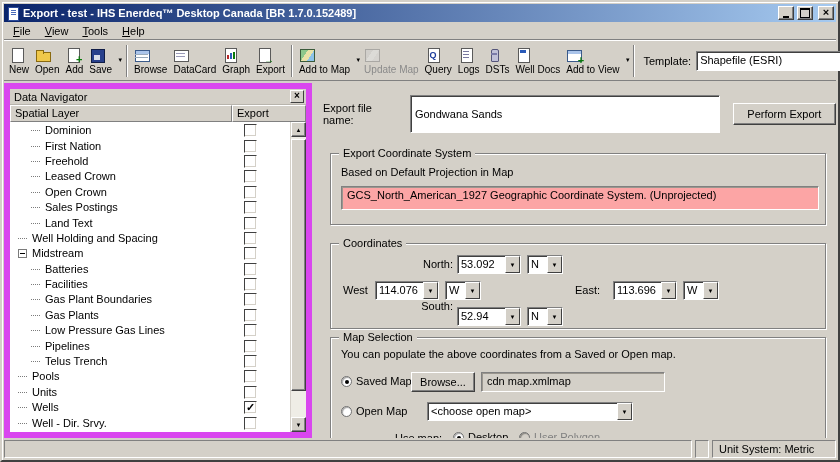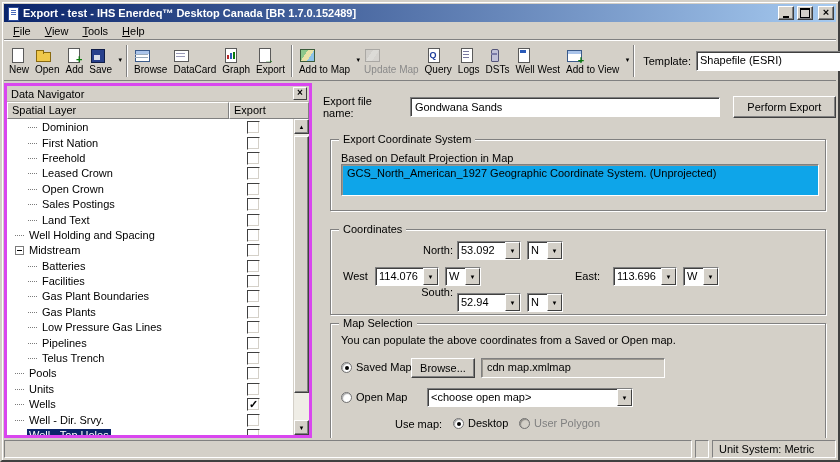--- a/index.html
+++ b/index.html
@@ -71,21 +71,21 @@
     background:linear-gradient(125deg,#8cc88c 0 35%,#e8e2a8 35% 65%,#8cc2e8 65%)}
   .update-map-icon::before{content:"";position:absolute;left:1px;top:2px;width:13px;height:11px;border:1px solid #888;
     background:linear-gradient(125deg,#cfcfcf 0 35%,#e4e4e4 35% 65%,#d8d8d8 65%)}
   .dsts-icon::before{content:"";position:absolute;left:5px;top:2px;width:6px;height:11px;background:#c0c0d8;border:1px solid #55557a;border-radius:2px 2px 1px 1px}
   .dsts-icon::after{content:"";position:absolute;left:5px;top:6px;width:6px;height:2px;background:#7a7aa8}
 
   
   .content{flex:1;display:flex;padding-top:2px;overflow:hidden}
 
   
-  .nav-panel{width:308px;flex:none;border:3px solid #d946ef;background:#fff;display:flex;flex-direction:column}
+  .nav-panel{width:308px;flex:none;border:6px solid #d946ef;background:#fff;display:flex;flex-direction:column}
   .nav-header{height:16px;background:#d4d0c8;display:flex;align-items:center;padding-left:4px;flex:none;border-bottom:1px solid #b8b4ac}
   .nav-header-title{flex:1}
   .nav-close{width:14px;height:13px;background:#d4d0c8;border:1px solid;border-color:#fff #404040 #404040 #fff;
     display:flex;align-items:center;justify-content:center;margin-right:2px;flex:none}
   .nav-close::after{content:"×";font-size:10px;font-weight:bold;line-height:1;margin-top:-1px}
   .nav-colheader{height:17px;display:flex;flex:none}
   .colcell{background:#d4d0c8;border:1px solid;border-color:#fff #808080 #808080 #fff;padding:1px 4px;overflow:hidden;white-space:nowrap}
   .colcell.first{width:222px;flex:none}
   .colcell.second{flex:1}
   .nav-body{flex:1;display:flex;overflow:hidden}
@@ -109,29 +109,29 @@
   .sb-up::after{content:"▲";font-size:6px}
   .sb-down::after{content:"▼";font-size:6px}
   .scroll-track{flex:1;position:relative;background:#efede6}
   .scroll-thumb{position:absolute;left:0;top:2px;width:100%;height:90%;background:#d4d0c8;
     border:1px solid;border-color:#fff #404040 #404040 #fff;box-shadow:inset -1px -1px 0 #808080}
 
   
   .main-panel{flex:1;margin-left:3px;overflow:hidden;position:relative}
   .file-row{margin:12px 0 0 8px;display:flex;align-items:center;gap:5px}
   .text-input{width:312px;height:20px;background:#fff;border:1px solid;border-color:#808080 #fff #fff #808080;
-    box-shadow:inset 1px 1px 0 #404040;padding:0 4px;font-family:"Liberation Sans",sans-serif;font-size:11px}
+    box-shadow:inset 1px 1px 0 #404040;padding:18px 4px;font-family:"Liberation Sans",sans-serif;font-size:11px}
   .btn{background:#d4d0c8;border:1px solid;border-color:#fff #404040 #404040 #fff;box-shadow:inset -1px -1px 0 #808080;
     font-family:"Liberation Sans",sans-serif;font-size:11px;padding:0 8px;height:20px}
   .btn.perform{height:22px;width:104px;margin-left:8px}
   .groupbox{position:relative;margin:0 10px 0 15px;border:1px solid #808080;
     box-shadow:1px 1px 0 #fff,inset 1px 1px 0 #fff}
   .gb-legend{position:absolute;top:-7px;left:8px;background:#d4d0c8;padding:0 4px}
   .gb-coordsys{margin-top:20px;height:72px;padding:12px 10px 0}
-  .readonly-field{margin-top:0;height:32px;background:#0ea5e9;border:1px solid;border-color:#808080 #fff #fff #808080;
+  .readonly-field{margin-top:8px;height:24px;background:#fca5a5;border:1px solid;border-color:#808080 #fff #fff #808080;
     box-shadow:inset 1px 1px 0 #9a968e;padding:2px 5px;width:478px;white-space:nowrap;overflow:hidden}
   .gb-coords{margin-top:18px;height:86px}
   .gb-mapsel{margin-top:8px;height:118px}
   .abs{position:absolute}
   .combo{position:absolute;display:flex;height:19px;background:#fff;border:1px solid;
     border-color:#808080 #fff #fff #808080;box-shadow:inset 1px 1px 0 #404040}
   .combo-val{flex:1;padding:2px 3px;overflow:hidden;white-space:nowrap}
   .combo-arrow{width:15px;flex:none;background:#d4d0c8;border:1px solid;border-color:#fff #404040 #404040 #fff;
     display:flex;align-items:center;justify-content:center}
   .combo-arrow::after{content:"▼";font-size:6px}
@@ -225,21 +225,21 @@
         <span class="tool-btn">
           <span class="ic logs-icon"></span>
           <span class="tool-label">Logs</span>
         </span>
         <span class="tool-btn">
           <span class="ic dsts-icon"></span>
           <span class="tool-label">DSTs</span>
         </span>
         <span class="tool-btn">
           <span class="ic well-docs-icon"></span>
-          <span class="tool-label">Well West</span>
+          <span class="tool-label">Well Docs</span>
         </span>
         <span class="tool-btn has-dd">
           <span class="ic add-to-view-icon"></span>
           <span class="tool-label">Add to View</span>
           <span class="dd-arrow"></span>
         </span>
       </span>
     <span class="template-area">
       <span class="tool-sep"></span>
       <span>Template:</span>

